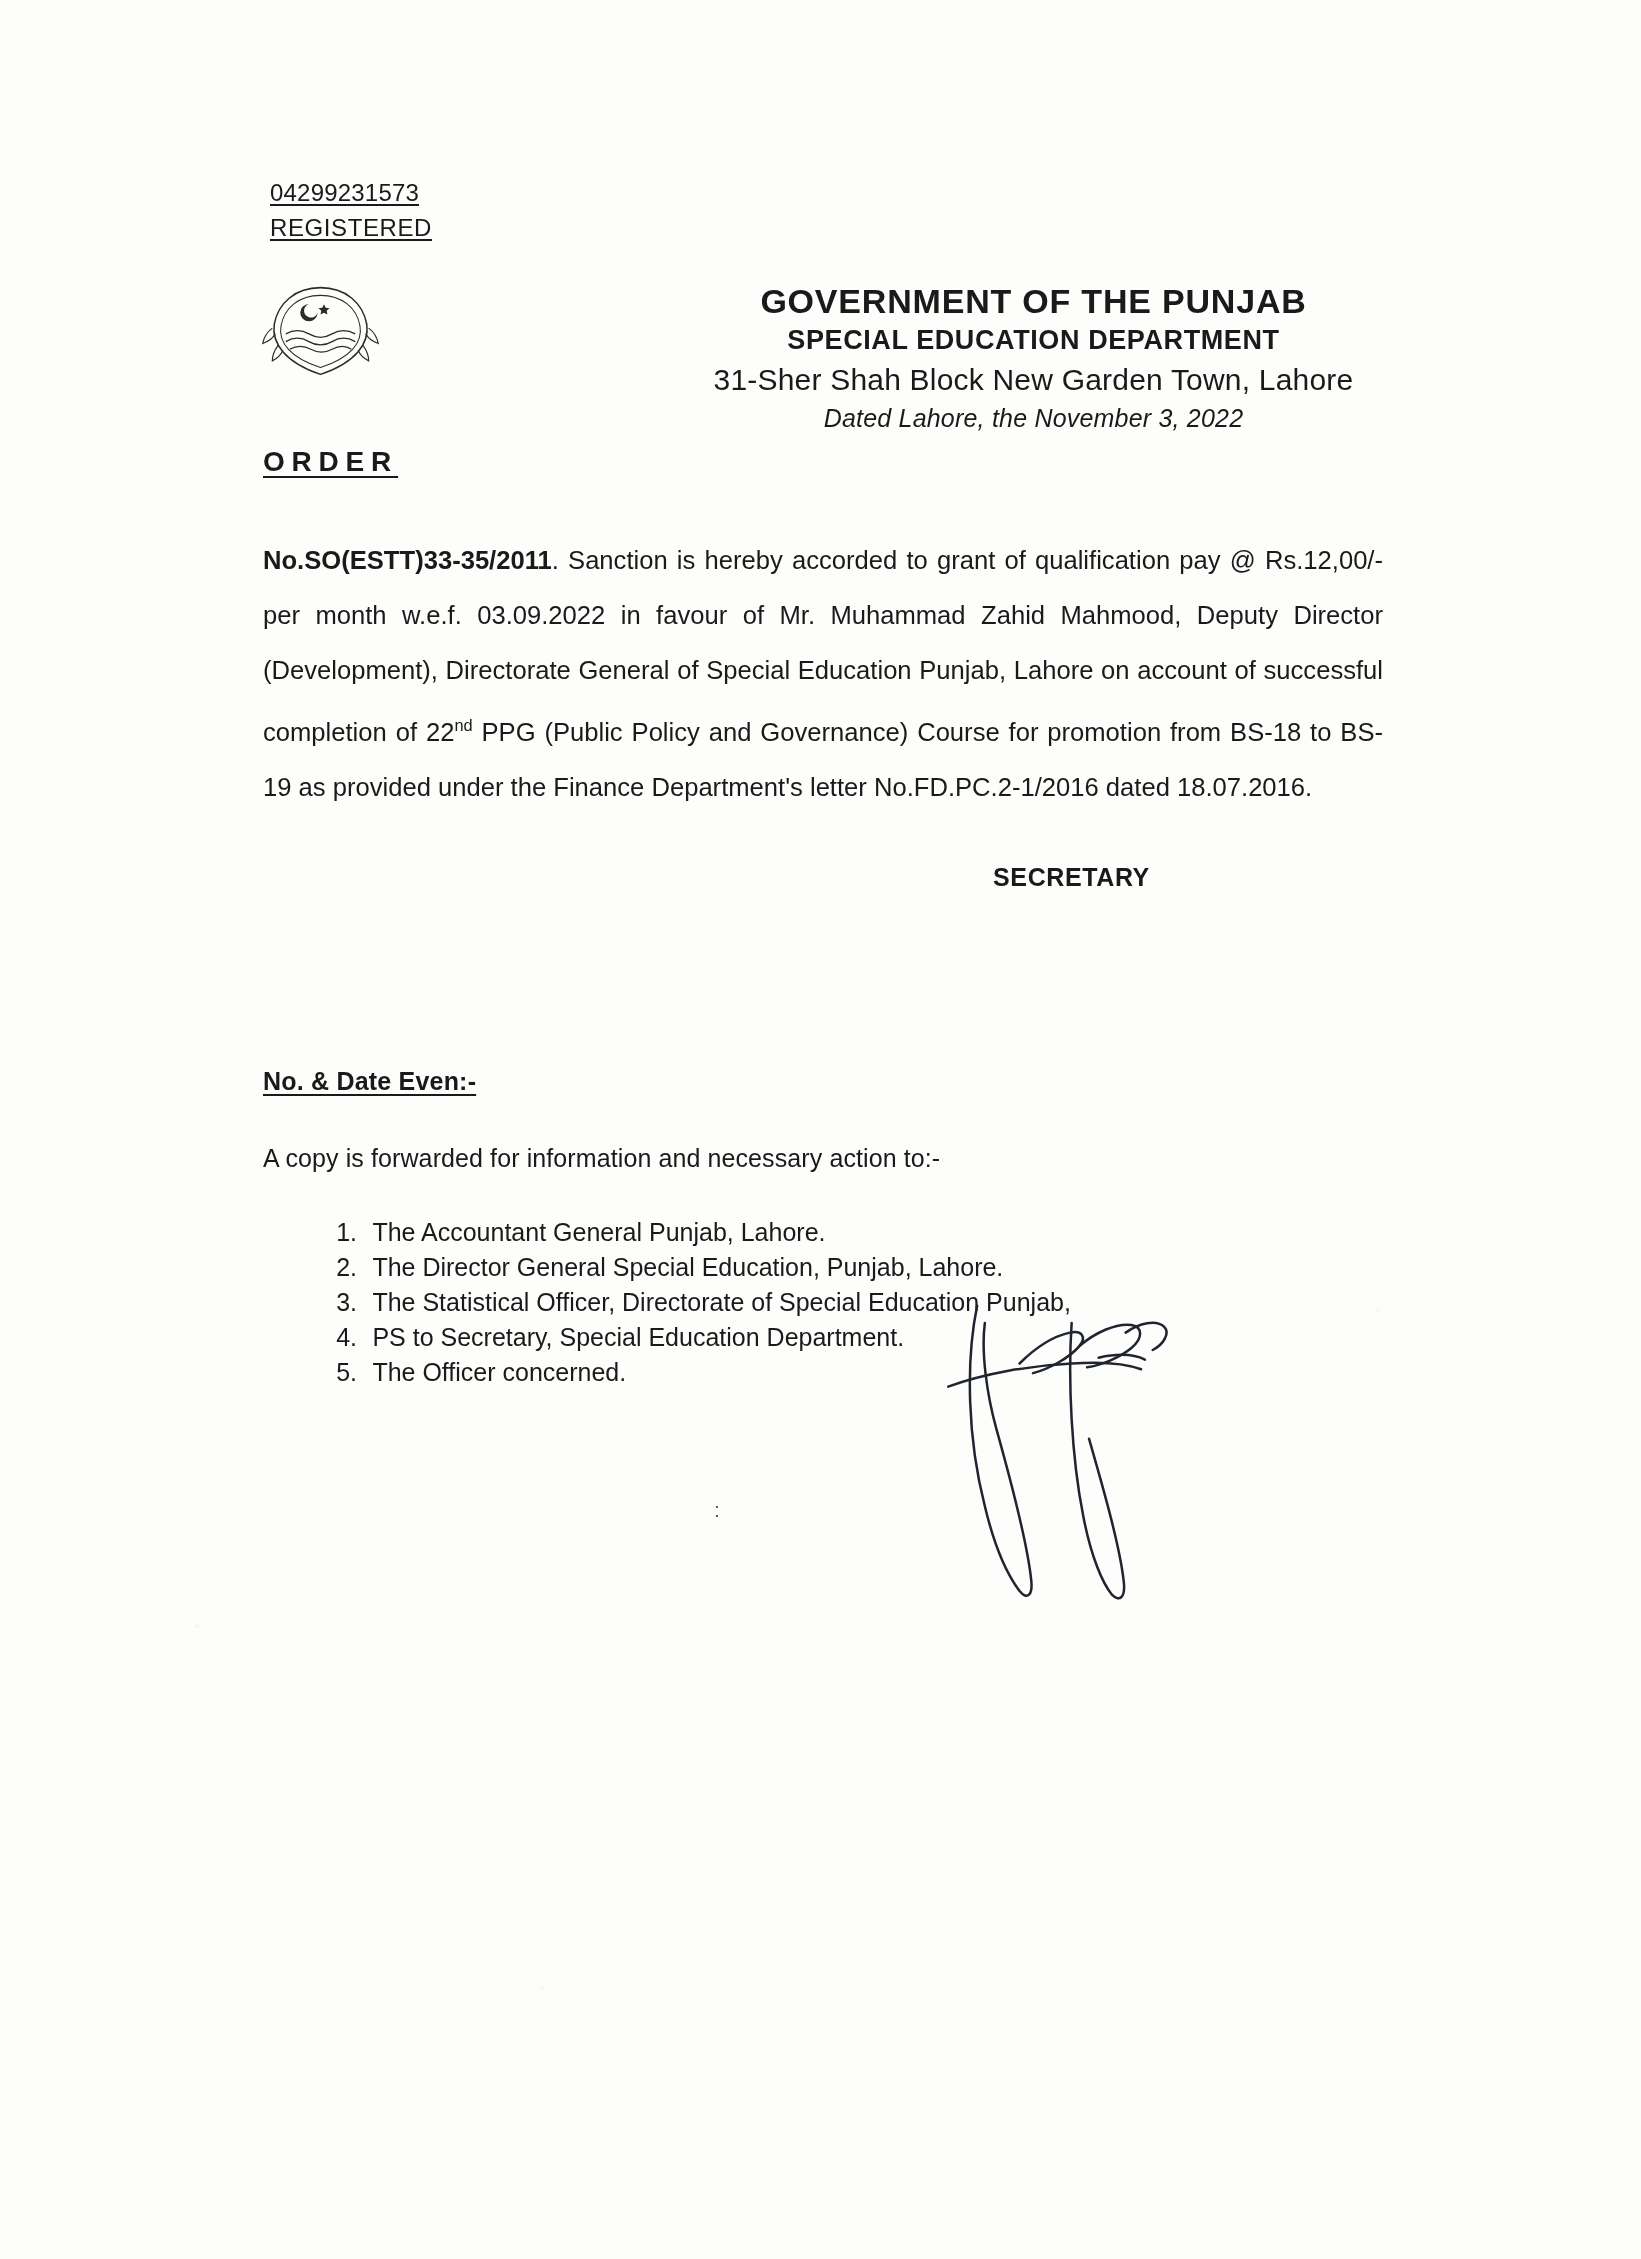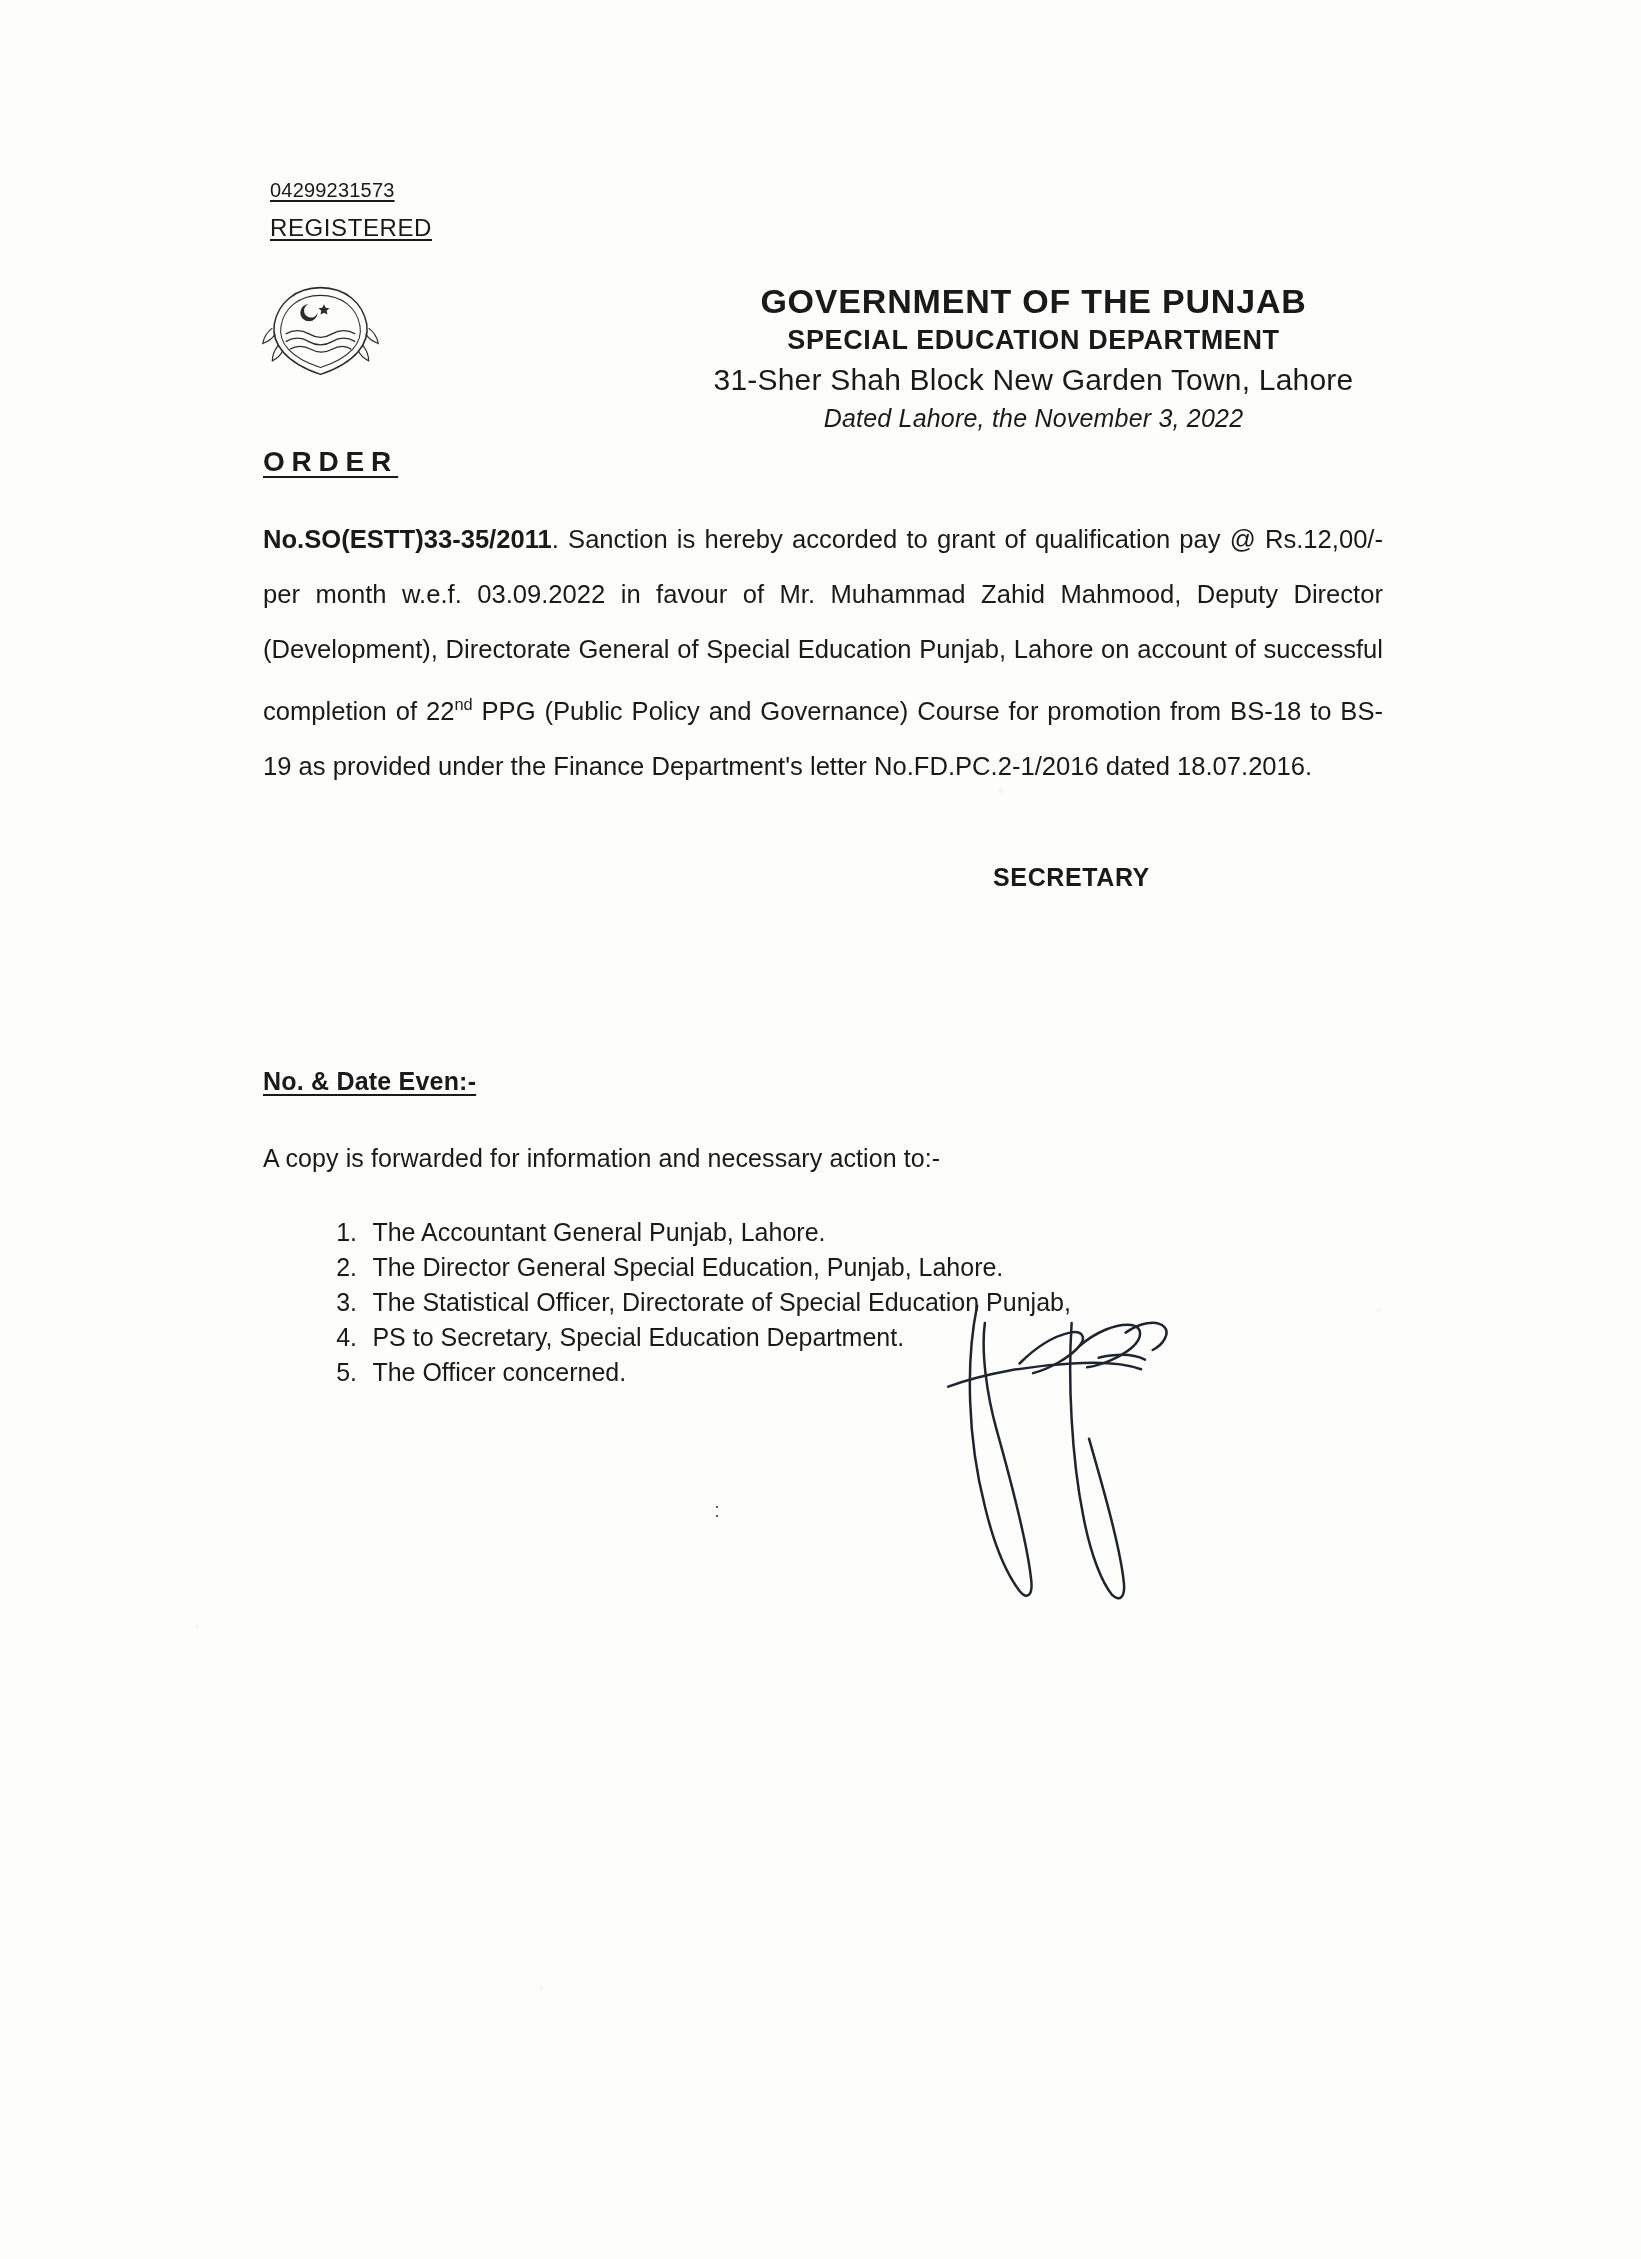--- a/index.html
+++ b/index.html
@@ -32,21 +32,21 @@
       radial-gradient(circle at 61% 35%, rgba(120,120,120,0.05) 0 1.9px, transparent 2.9px),
       radial-gradient(circle at 84% 58%, rgba(120,120,120,0.04) 0 1.9px, transparent 2.9px),
       radial-gradient(circle at 33% 88%, rgba(120,120,120,0.04) 0 1.9px, transparent 2.9px),
       radial-gradient(circle at 45% 17%, rgba(120,120,120,0.04) 0 1.9px, transparent 2.9px);
   }
 
   .ref-no {
     position: absolute;
     left: 270px;
     top: 179px;
-    font-size: 20px;
+    font-size: 24px;
     letter-spacing: 0.2px;
     text-decoration: underline;
     text-underline-offset: 2.9px;
   }
   .registered {
     position: absolute;
     left: 270px;
     top: 214px;
     font-size: 24px;
     letter-spacing: 0.6px;
@@ -100,21 +100,21 @@
     font-size: 28px;
     font-weight: bold;
     letter-spacing: 6.8px;
     text-decoration: underline;
     text-underline-offset: 4.8px;
   }
 
   .body-text {
     position: absolute;
     left: 263px;
-    top: 512px;
+    top: 533px;
     width: 1120px;
     font-size: 25.6px;
     line-height: 55px;
     text-align: justify;
     text-justify: inter-word;
   }
   .body-text b { font-weight: bold; }
   .body-text sup { font-size: 16.4px; vertical-align: super; }
 
   .sign-block {

